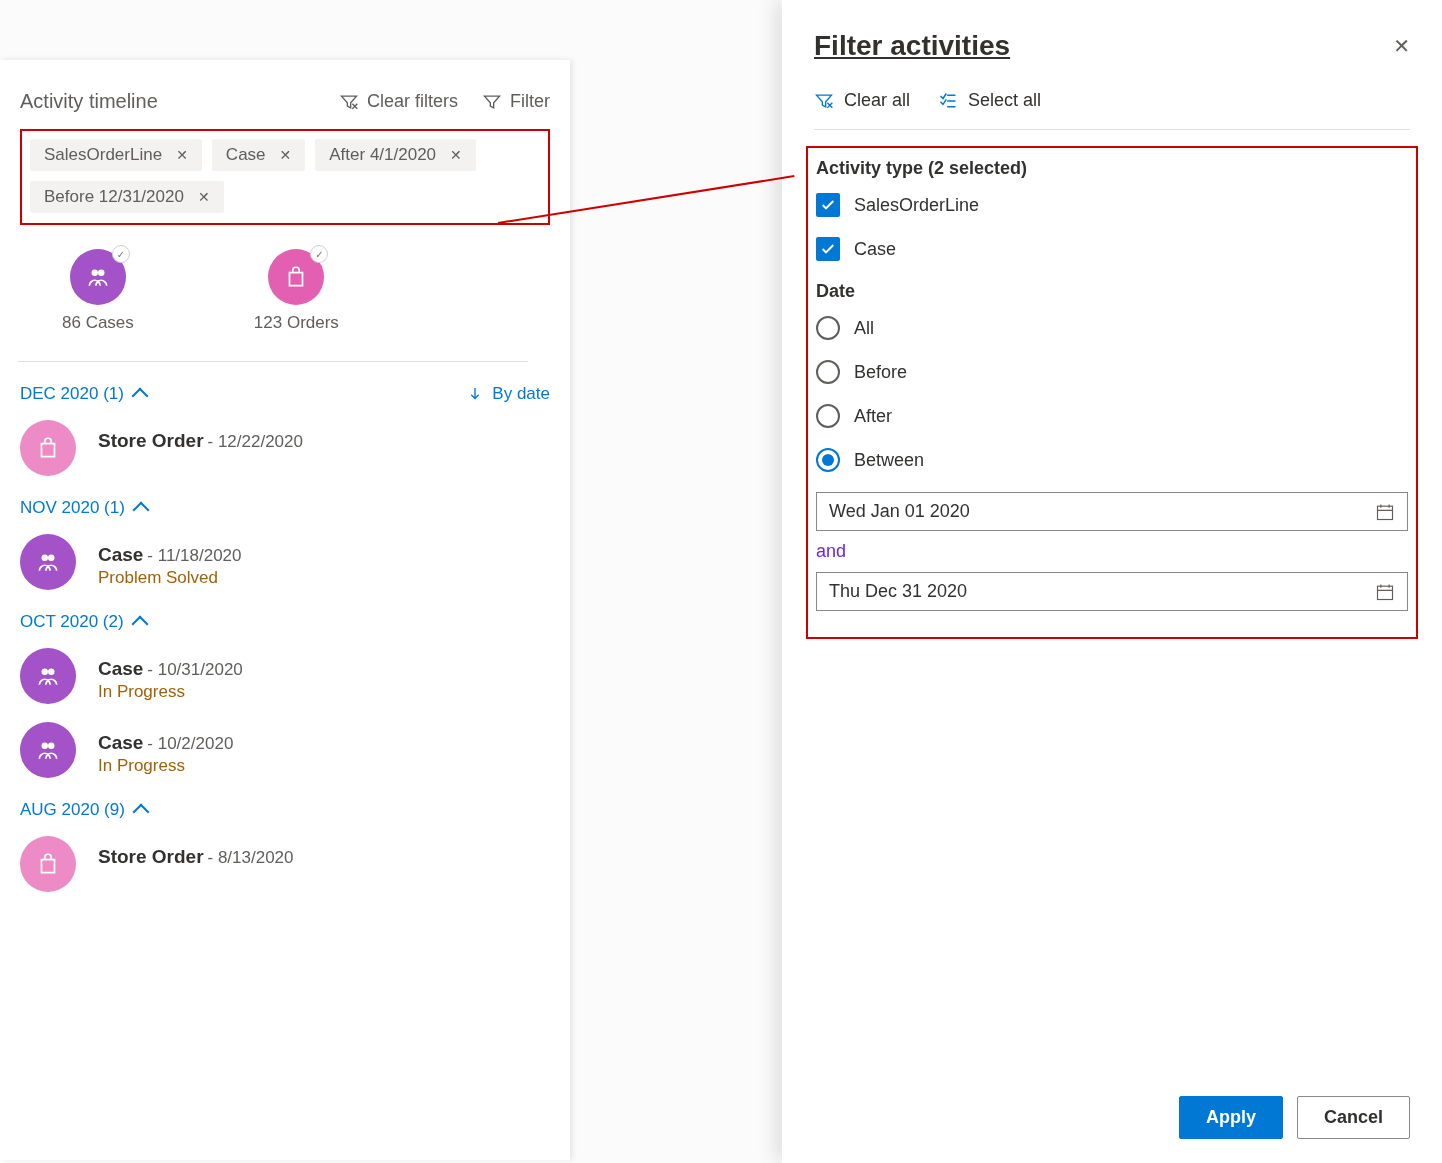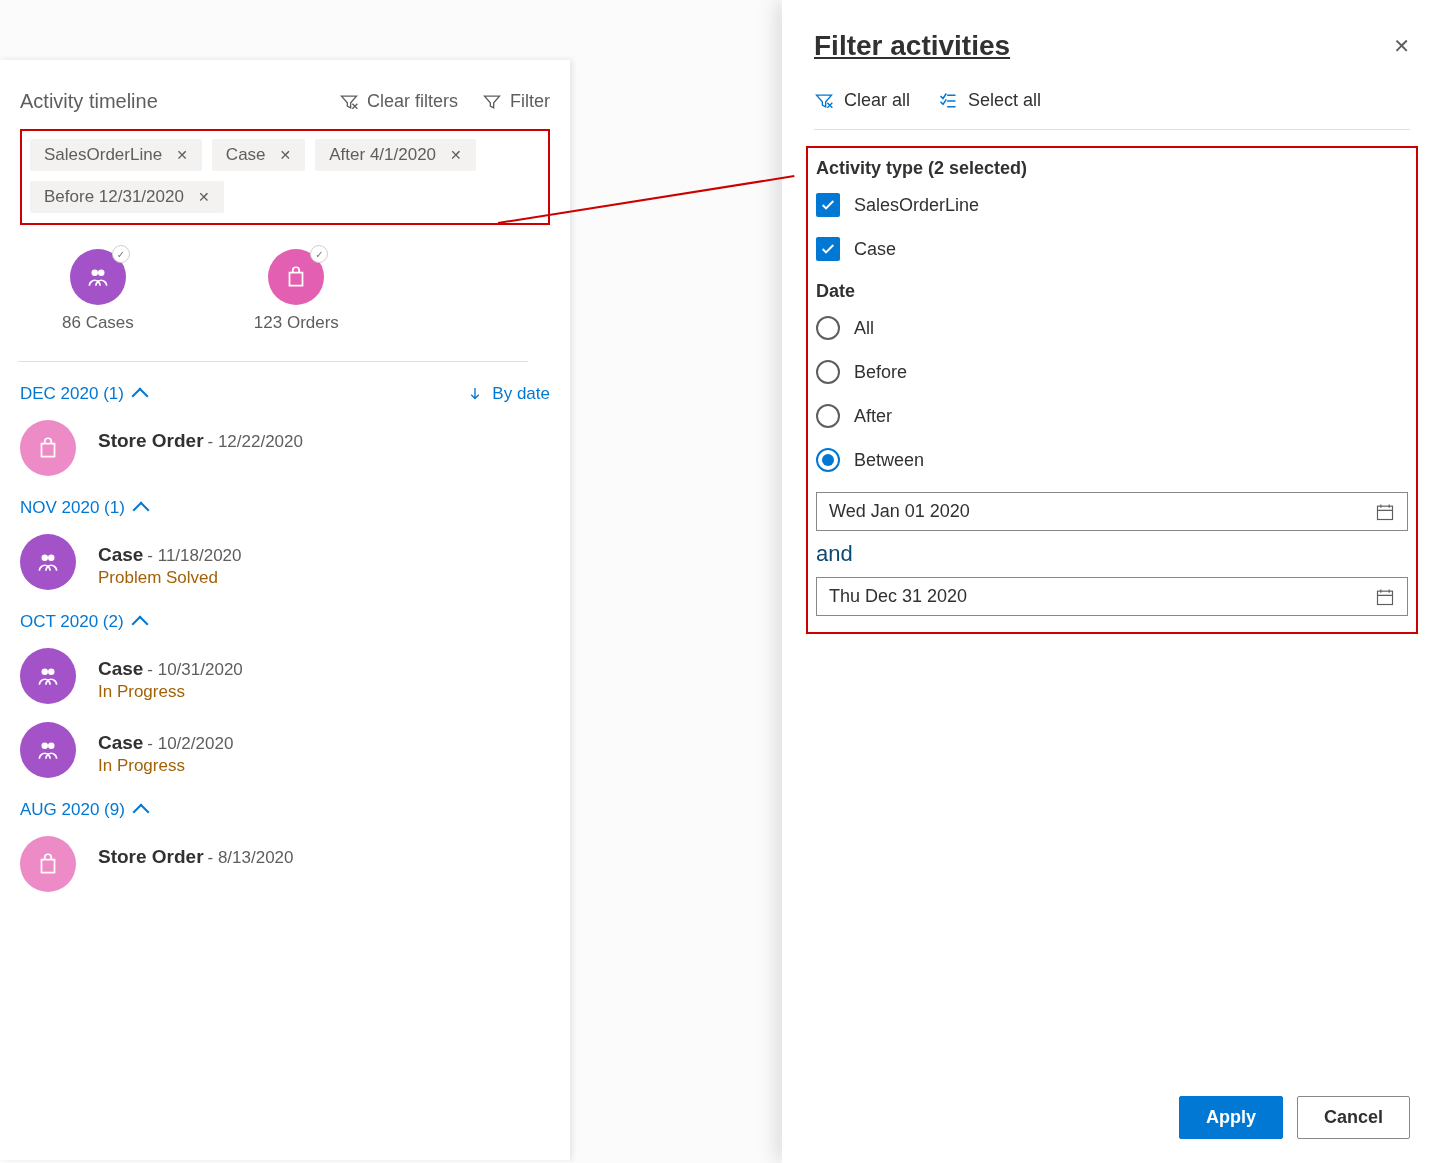--- a/index.html
+++ b/index.html
@@ -171,21 +171,21 @@
     display:flex; gap:28px;
     border-bottom: 1px solid #e1dfdd;
     padding-bottom: 18px;
     margin-bottom: 16px;
   }
   .tool-btn { display:inline-flex; gap:10px; align-items:center; color:#323130; font-size:18px; cursor:pointer;}
   .tool-btn svg { width:20px;height:20px; }
 
   .section-box {
     border: 2px solid #cc0000;
-    padding: 10px 8px 6px 8px;
+    padding: 10px 8px 16px 8px;
     margin: 0 -8px 16px -8px;
   }
   .section-title { font-size: 18px; font-weight: 600; margin-bottom: 14px; }
   .cb-row { display:flex; align-items:center; gap:14px; margin-bottom:20px; font-size:18px; cursor:pointer;}
   .cb {
     width:24px;height:24px;border-radius:2px;background:#0078d4;
     display:flex;align-items:center;justify-content:center;color:#fff;
   }
   .cb svg{width:16px;height:16px;}
 
@@ -197,21 +197,21 @@
   .radio.selected { border-color:#0078d4;}
   .radio.selected .dot { width:12px;height:12px;border-radius:50%;background:#0078d4;}
 
   .date-input {
     border:1px solid #8a8886;
     display:flex;align-items:center;justify-content:space-between;
     padding:8px 12px;font-size:18px;color:#323130;
     margin-bottom:10px;cursor:pointer;
   }
   .date-input svg{width:20px;height:20px;}
-  .and-label{font-size:22px;color:#0c4a6e;margin:4px 0 10px;}
+  .and-label{font-size:18px;color:#6d28d9;margin:4px 0 10px;}
 
   .flyout-footer{
     position:absolute;bottom:24px;right:32px;display:flex;gap:14px;
   }
   .btn{
     padding:10px 26px;font-size:18px;font-weight:600;border:1px solid #8a8886;
     background:#fff;cursor:pointer;border-radius:2px;
   }
   .btn.primary{background:#0078d4;color:#fff;border-color:#0078d4;}
 

